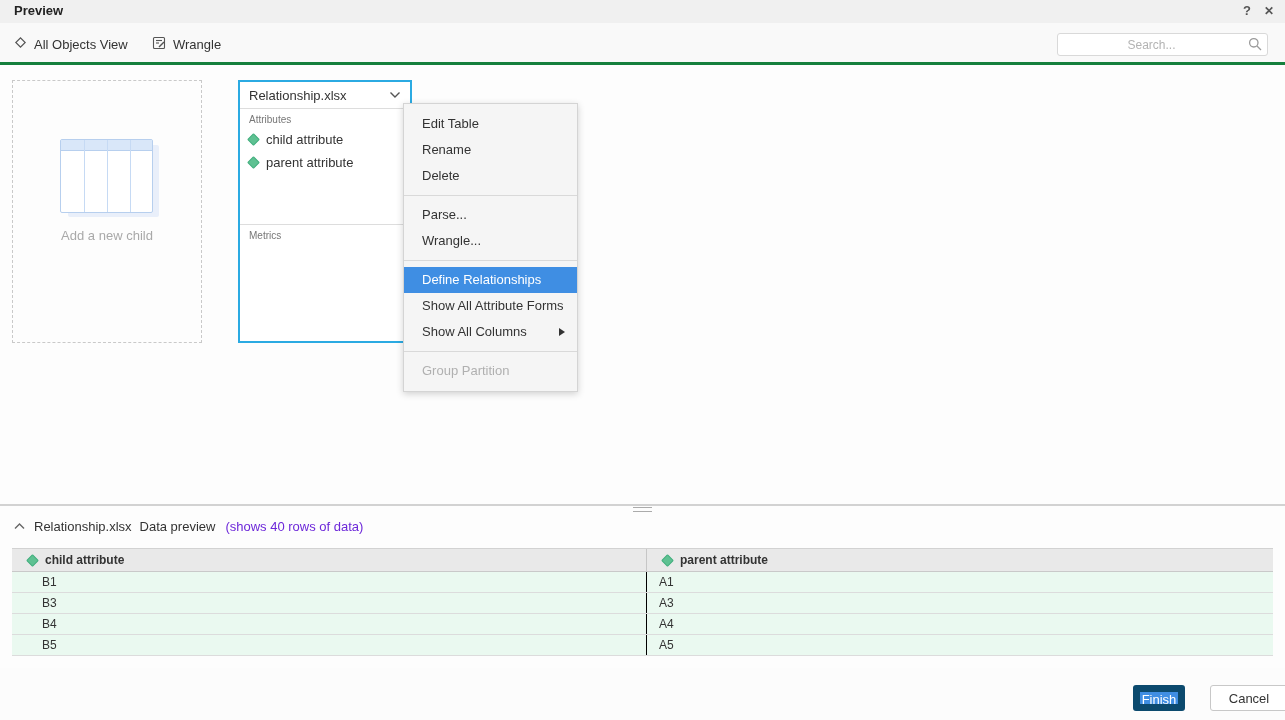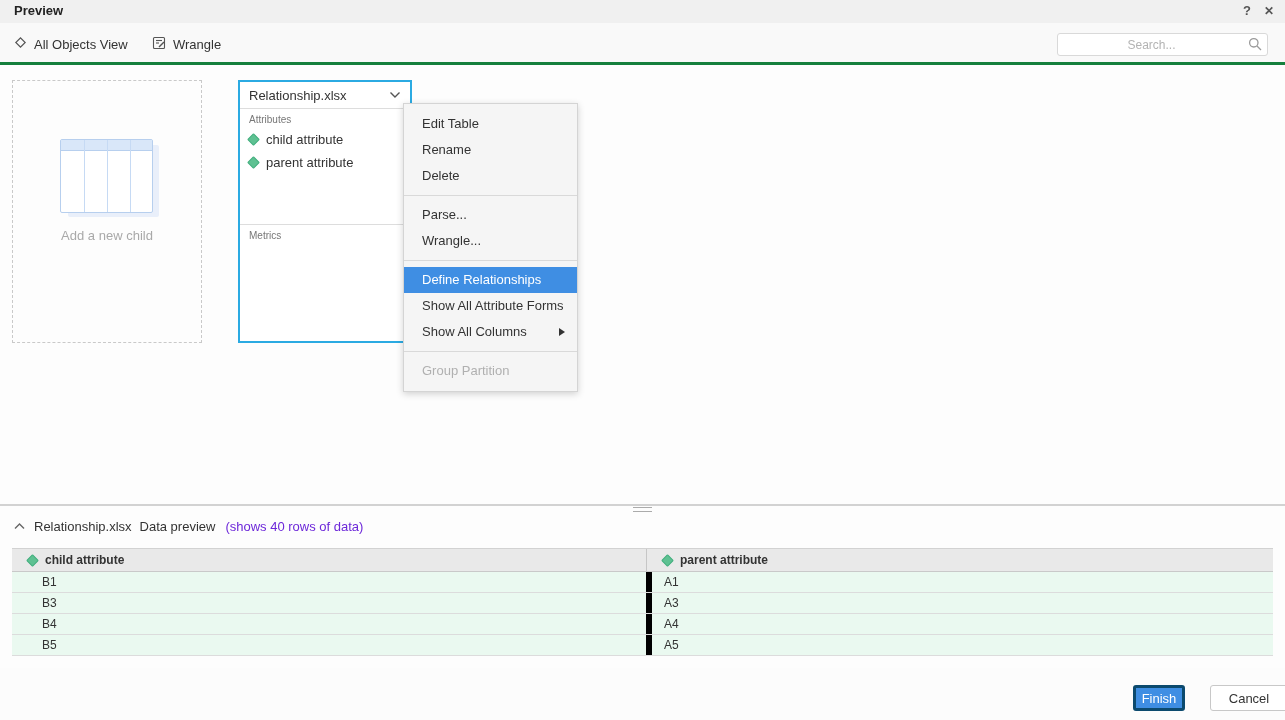--- a/index.html
+++ b/index.html
@@ -93,27 +93,27 @@
     overflow: hidden; font-size: 12px; }
   .pt-header { display: flex; height: 24px; background: #e9e9e9;
     border-top: 1px solid #d2d2d2; border-bottom: 1px solid #c9c9c9; }
   .pt-hcell { display: flex; align-items: center; gap: 8px; font-weight: bold; color: #333;
     padding-left: 16px; cursor: pointer; }
   .pt-hcell.c1 { width: 634px; }
   .pt-hcell.c2 { flex: 1; border-left: 1px solid #c6c6c6; }
   .pt-row { display: flex; height: 21px; background: #eaf9f0; border-bottom: 1px solid #dcdcdc; }
   .pt-cell { display: flex; align-items: center; padding-left: 12px; color: #333; }
   .pt-cell.c1 { width: 634px; padding-left: 30px; }
-  .pt-cell.c2 { flex: 1; border-left: 6px solid #000000; }
+  .pt-cell.c2 { flex: 1; border-left: 1px solid #000000; }
 
   
   .footer { position: absolute; left: 0; top: 668px; width: 1285px; height: 52px; background: #fcfcfc; }
   .btn { position: absolute; top: 17px; height: 26px; border-radius: 3px; font-size: 13px;
     font-family: "Liberation Sans", sans-serif; cursor: pointer; }
-  .btn-finish { left: 1133px; width: 52px; background: #3f8ee3; border: 3px solid #0c4a6e; color: #fff; }
+  .btn-finish { left: 1133px; width: 52px; background: #3f8ee3; border: 7px solid #0c4a6e; color: #fff; }
   .btn-cancel { left: 1210px; width: 78px; background: #fff; border: 1px solid #c8c8c8; color: #333; }
 </style>
 </head>
 <body>
 
 <div id="app">
 
   <div class="titlebar">
     <div class="title">Preview</div>
     <div class="win-icon help">?</div>

